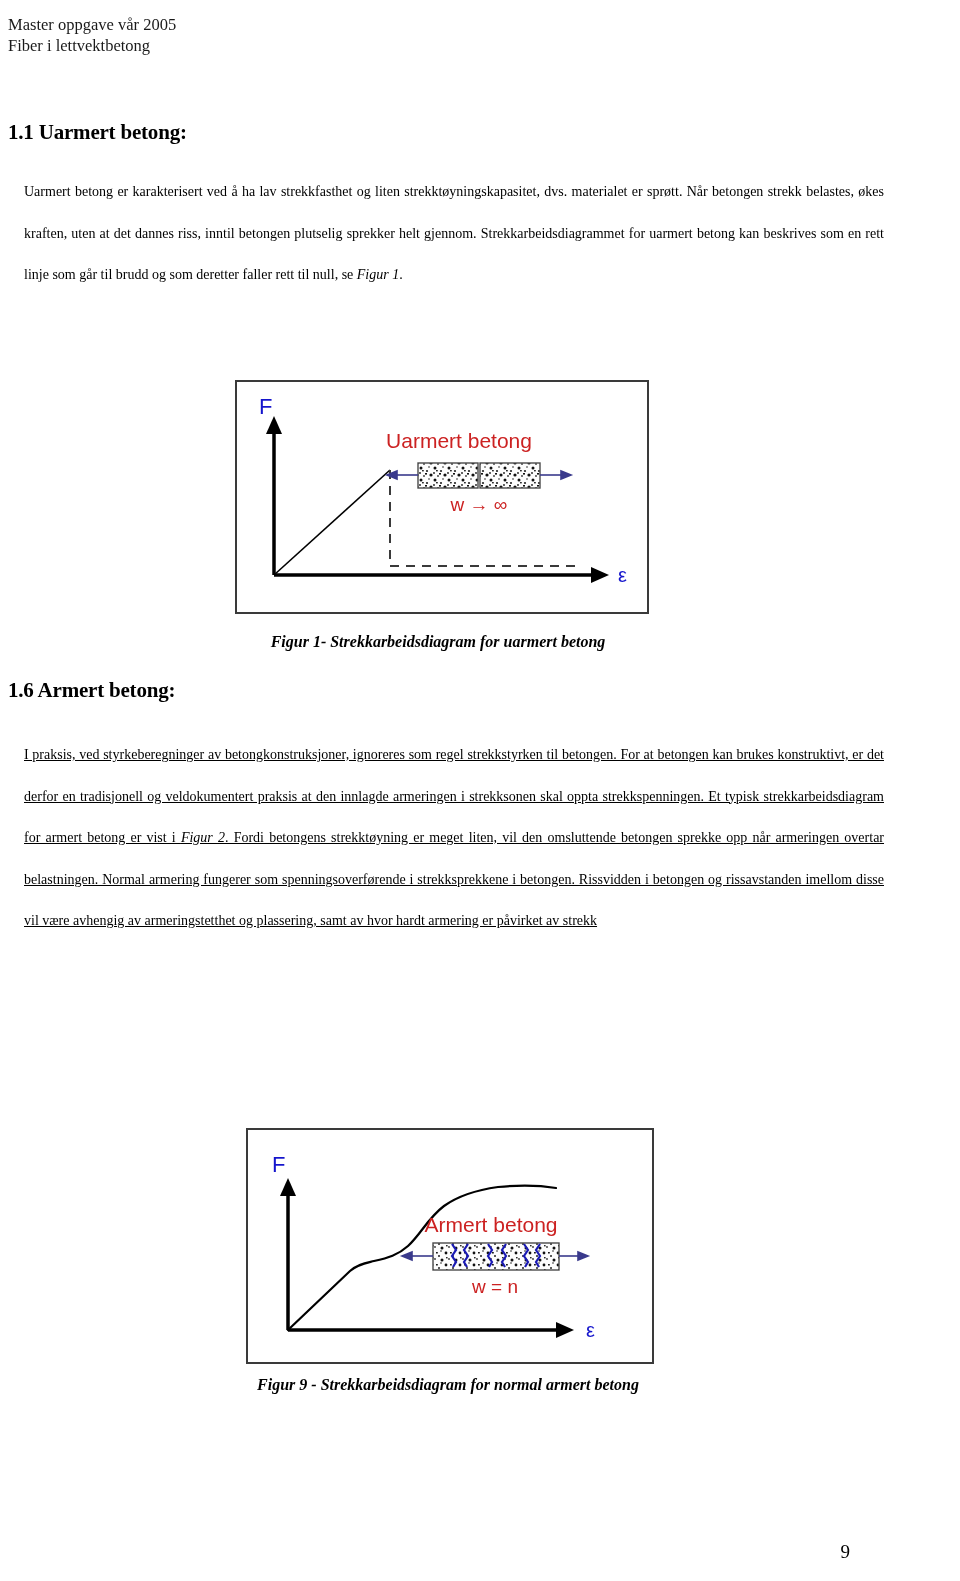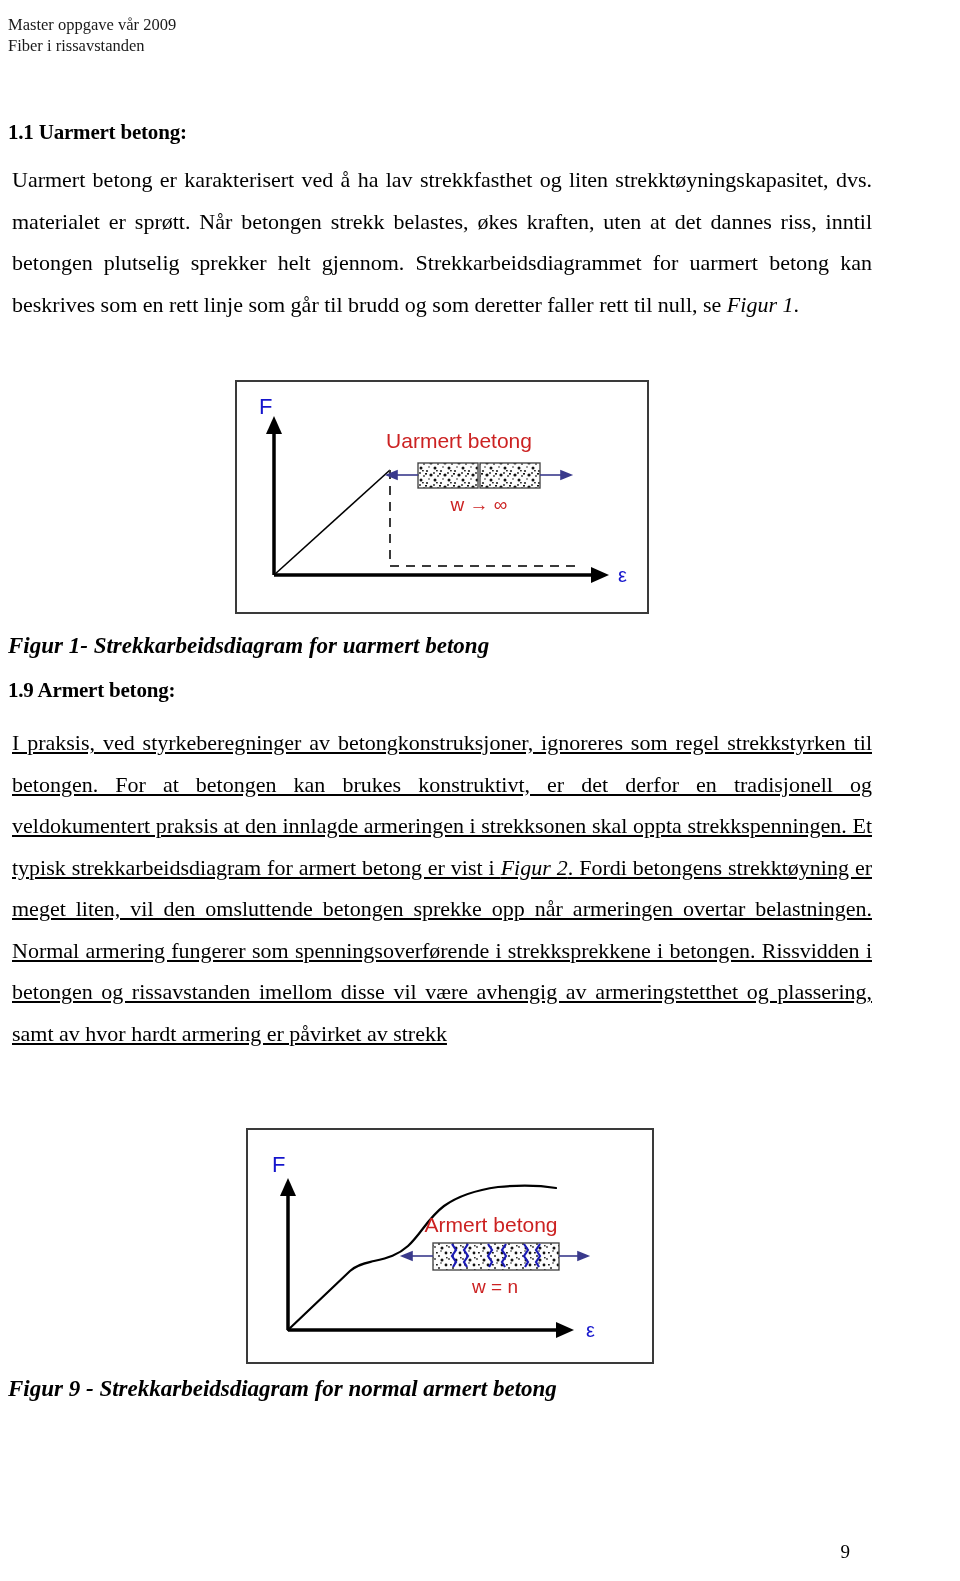--- a/index.html
+++ b/index.html
@@ -56,42 +56,42 @@
   }
   h2.section-heading {
     font-size: 21px;
     font-weight: bold;
     margin: 0;
     padding: 0;
     letter-spacing: -0.2px;
     font-family: "Liberation Serif", "DejaVu Serif", serif;
   }
   p.para {
-    font-size: 22px;
+    font-size: 14px;
     line-height: 41.5px;
-    margin: 4px;
+    margin: 16px;
     padding: 0;
     text-align: justify;
     text-justify: inter-word;
     font-family: "Liberation Serif", "DejaVu Serif", serif;
   }
   p.para .it { font-style: italic; }
 
   .h-1-1 { position: absolute; left: 0px; top: 120px; text-align: right; }
   .p-1    { position: absolute; left: 0px; top: 155px; width: 860px; }
   .h-1-2 { position: absolute; left: 0px; top: 678px; }
   .p-2    { position: absolute; left: 0px; top: 718px; width: 860px; text-decoration: underline; }
 
   
   .caption {
     position: absolute;
-    font-size: 23px;
+    font-size: 16px;
     font-weight: bold;
     font-style: italic;
-    text-align: left;
+    text-align: center;
     font-family: "Liberation Serif", "DejaVu Serif", serif;
     white-space: nowrap;
   }
   .cap-1 { left: 0; top: 633px; width: 860px; }
   .cap-2 { left: 0; top: 1376px; width: 880px; }
 
   
   .figure-box {
     position: absolute;
     border: 2px solid #3a3a3a;
@@ -110,22 +110,22 @@
     font-family: "Liberation Serif", "DejaVu Serif", serif;
   }
 </style>
 </head>
 <body>
 
 <div class="page">
 
   <div class="header">
     <div class="header-text">
-      <span class="header-line">Master oppgave vår 2009</span>
-      <span class="header-line">Fiber i rissavstanden</span>
+      <span class="header-line">Master oppgave vår 2005</span>
+      <span class="header-line">Fiber i lettvektbetong</span>
     </div>
 
   </div>
 
   <div class="content">
 
     <h2 class="section-heading h-1-1">1.1 Uarmert betong:</h2>
 
     <p class="para p-1">
       <span>Uarmert betong er karakterisert ved å ha lav strekkfasthet og liten strekktøyningskapasitet, dvs. materialet er sprøtt. Når betongen strekk belastes, økes kraften, uten at det dannes riss, inntil betongen plutselig sprekker helt gjennom. Strekkarbeidsdiagrammet for uarmert betong kan beskrives som en rett linje som går til brudd og som deretter faller rett til null, se </span><span class="it">Figur 1</span><span>.</span>
@@ -180,21 +180,21 @@
           <line x1="303" y1="93" x2="328" y2="93"></line>
           <polygon points="334,93 324,89 324,97"></polygon>
         </g>
 
         <text x="242" y="129" text-anchor="middle" font-family="Liberation Sans, sans-serif" font-size="19" fill="#cc2222">w → ∞</text>
       </svg>
     </div>
 
     <div class="caption cap-1">Figur 1- Strekkarbeidsdiagram for uarmert betong</div>
 
-    <h2 class="section-heading h-1-2">1.9 Armert betong:</h2>
+    <h2 class="section-heading h-1-2">1.6 Armert betong:</h2>
 
     <p class="para p-2">
       <span>I praksis, ved styrkeberegninger av betongkonstruksjoner, ignoreres som regel strekkstyrken til betongen. For at betongen kan brukes konstruktivt, er det derfor en tradisjonell og veldokumentert praksis at den innlagde armeringen i strekksonen skal oppta strekkspenningen. Et typisk strekkarbeidsdiagram for armert betong er vist i </span><span class="it">Figur 2</span><span>. Fordi betongens strekktøyning er meget liten, vil den omsluttende betongen sprekke opp når armeringen overtar belastningen. Normal armering fungerer som spenningsoverførende i strekksprekkene i betongen. Rissvidden i betongen og rissavstanden imellom disse vil være avhengig av armeringstetthet og plassering, samt av hvor hardt armering er påvirket av strekk</span>
     </p>
 
     <div class="figure-box" id="figure-2">
       <svg width="400" height="228" viewBox="0 0 400 228" xmlns="http://www.w3.org/2000/svg">
 
         <text x="24" y="42" font-family="Liberation Sans, sans-serif" font-size="22" fill="#1414cc">F</text>
 

